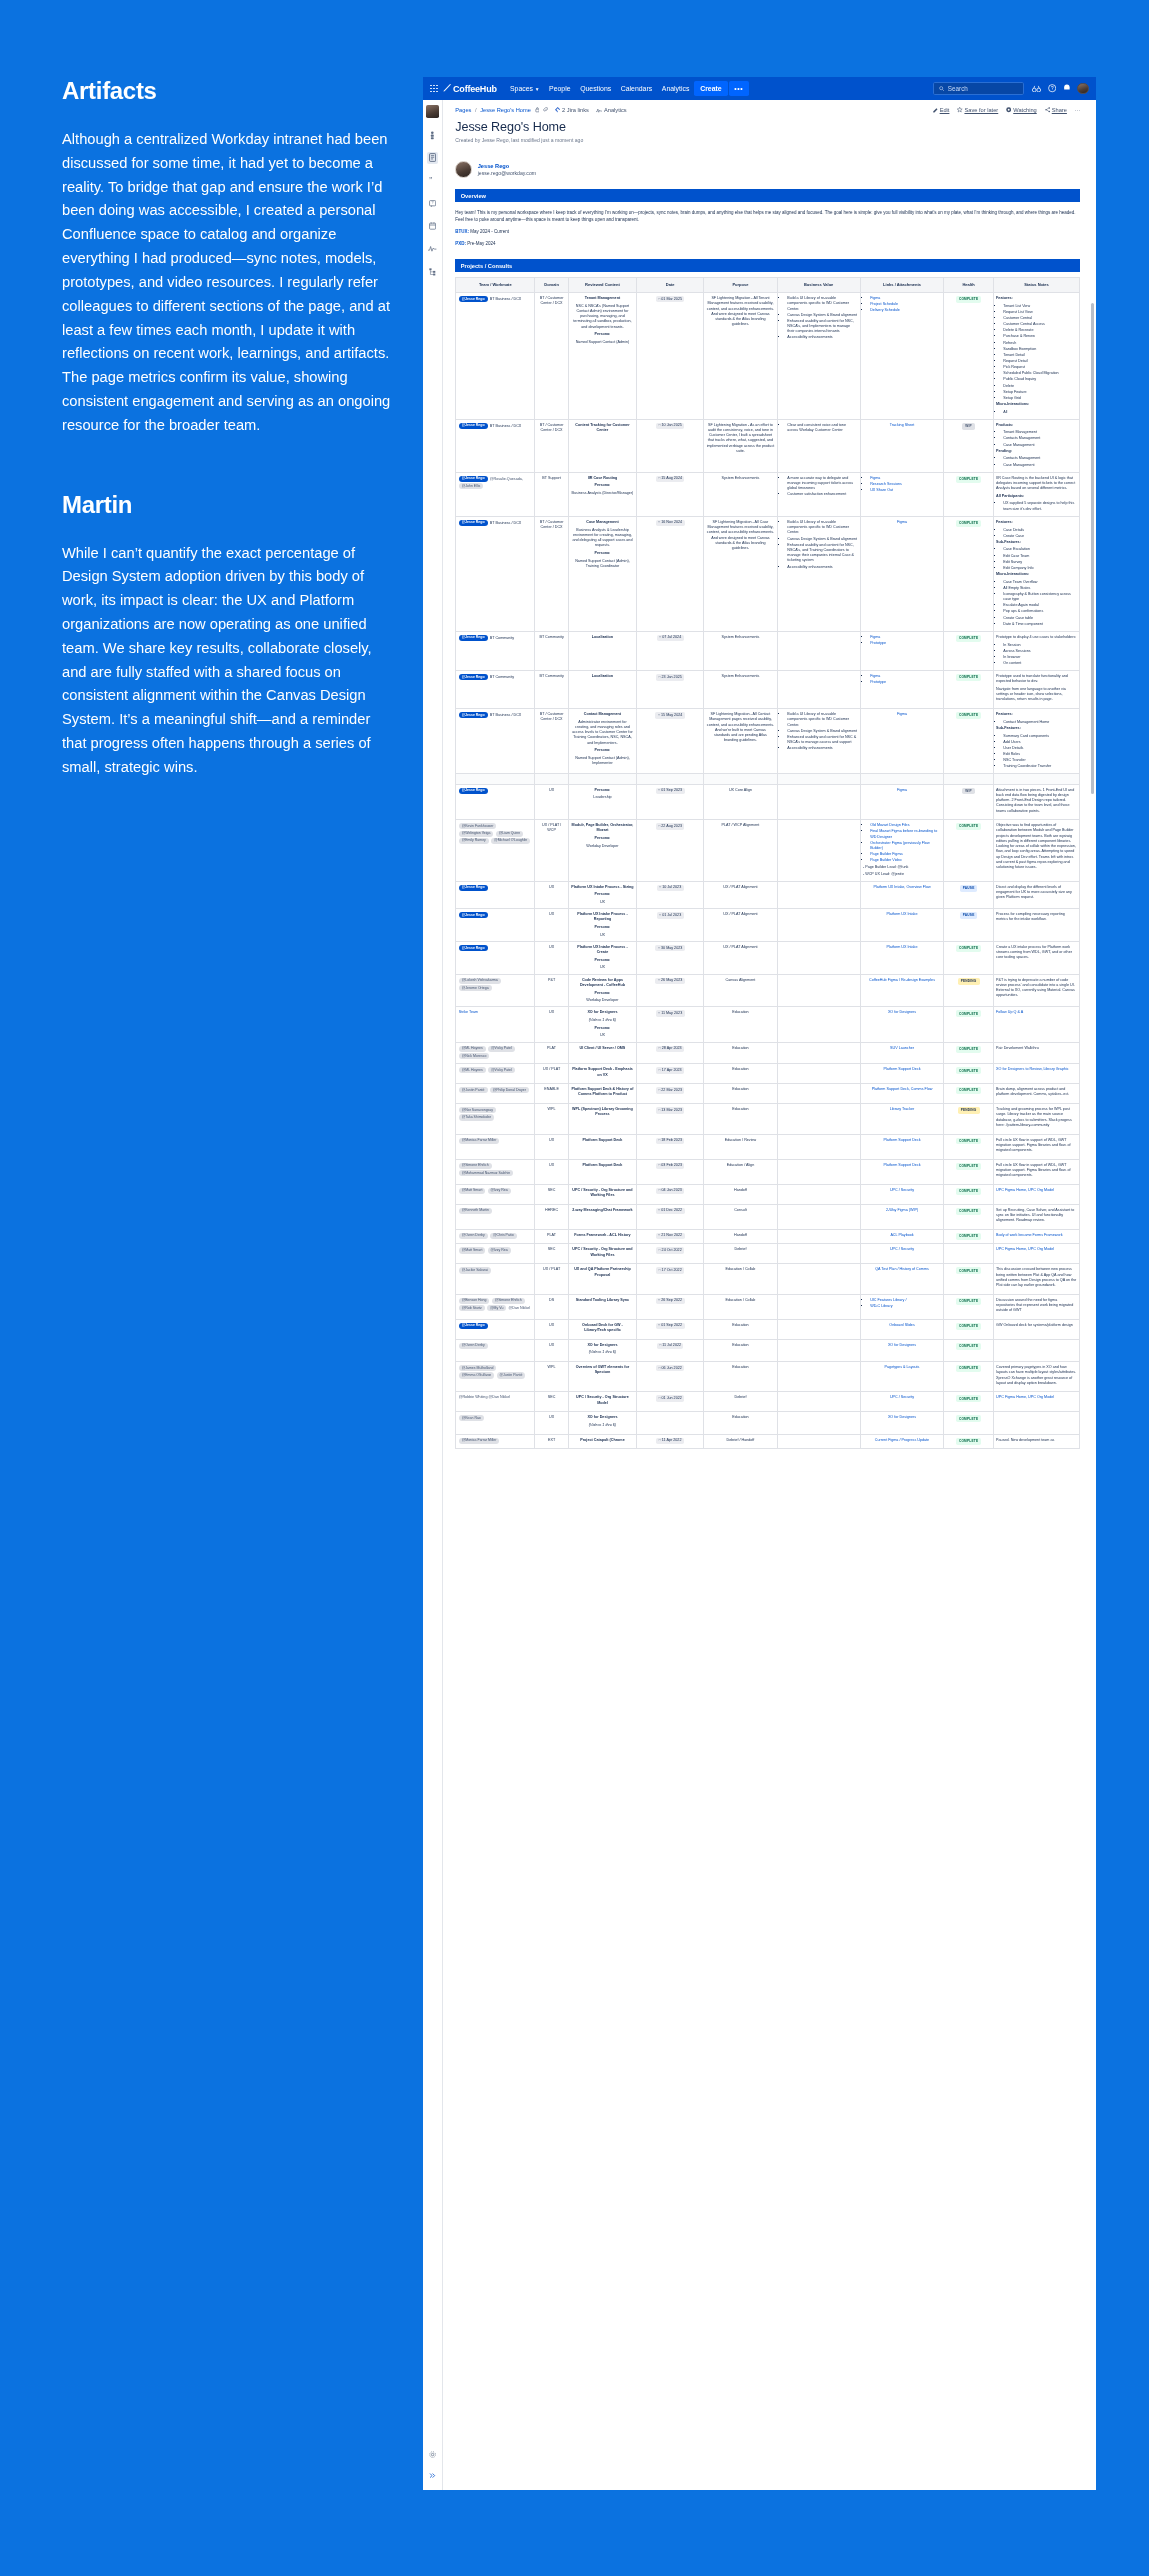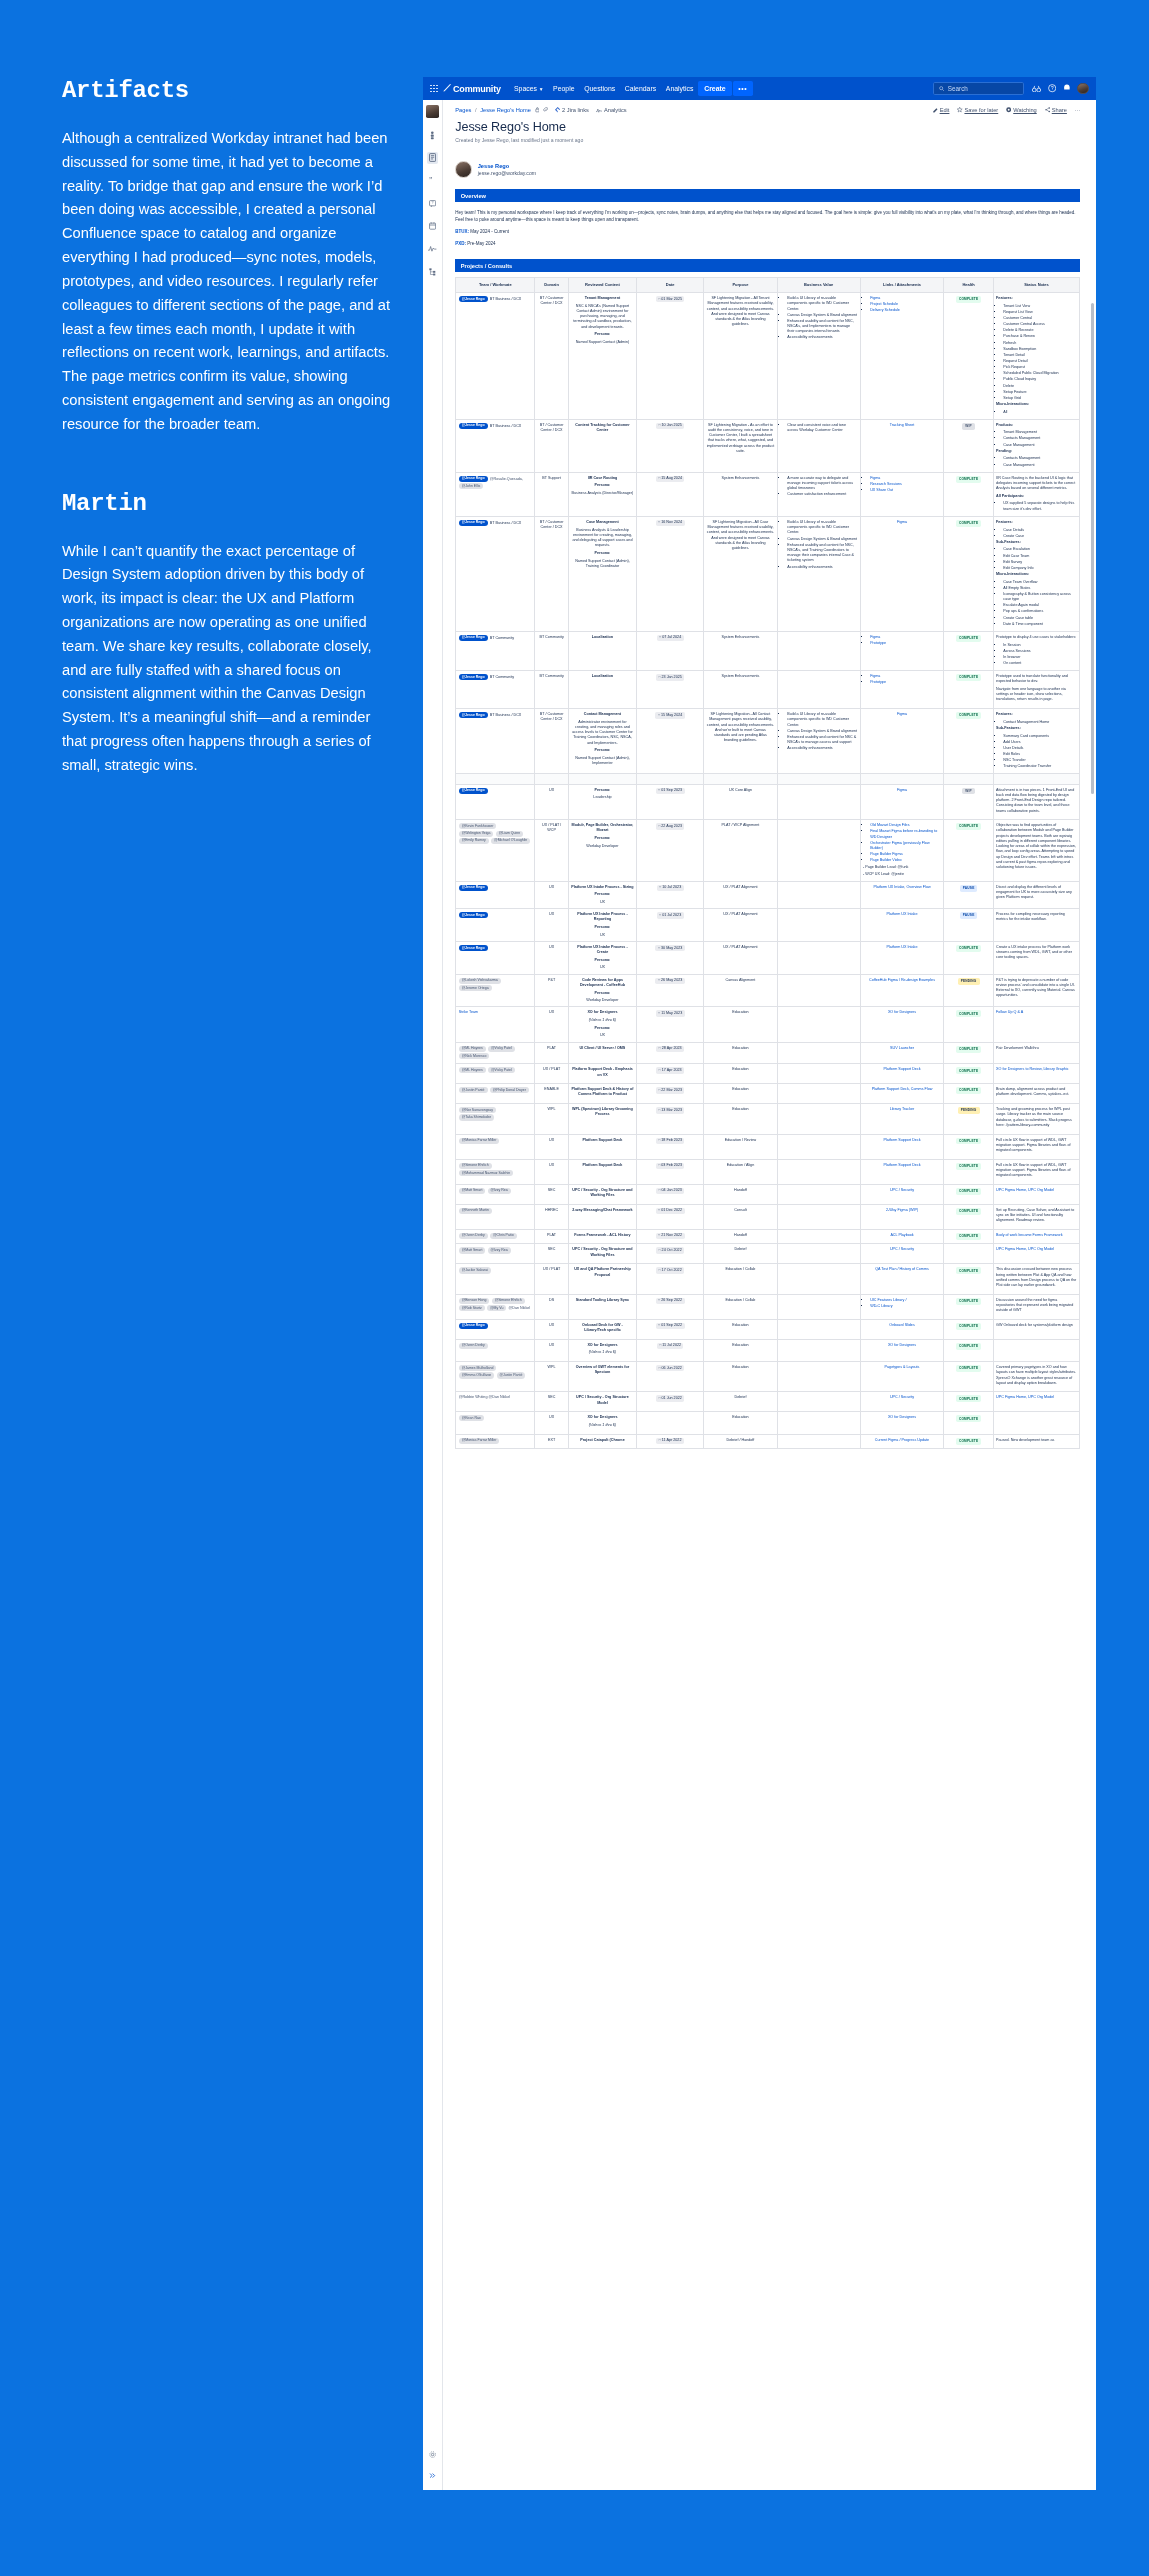--- a/index.html
+++ b/index.html
@@ -11,21 +11,20 @@
   }
 
   
   .left-col {
     position: absolute; left: 62px; top: 77px; width: 335px;
     color: #ffffff;
   }
   .left-col h2 {
     font-size: 24px; font-weight: bold; letter-spacing: -0.3px;
     margin-bottom: 23px;
-    font-family: Liberation Mono, monospace;
   }
   .left-col p {
     font-size: 14.7px; line-height: 1.62; font-weight: 400;
     margin-bottom: 0;
   }
   .block-summary { margin-top: 53px; }
 
   
   .app-window {
     position: absolute; left: 423px; top: 77px;
@@ -171,21 +170,21 @@
         <i></i>
         <i></i>
         <i></i>
         <i></i>
         <i></i>
         <i></i>
         <i></i>
     </span>
     <span class="brand">
       <span class="logoglyph">⟋</span>
-      <span>Community</span>
+      <span>CoffeeHub</span>
     </span>
     <span class="navlink"><span>Spaces</span><span class="caret">▼</span></span>
     <span class="navlink">People</span>
     <span class="navlink">Questions</span>
     <span class="navlink">Calendars</span>
     <span class="navlink">Analytics</span>
     <span class="create-btn">Create</span>
     <span class="more-btn">•••</span>
     <span class="nav-spacer"></span>
     <span class="searchbox">

